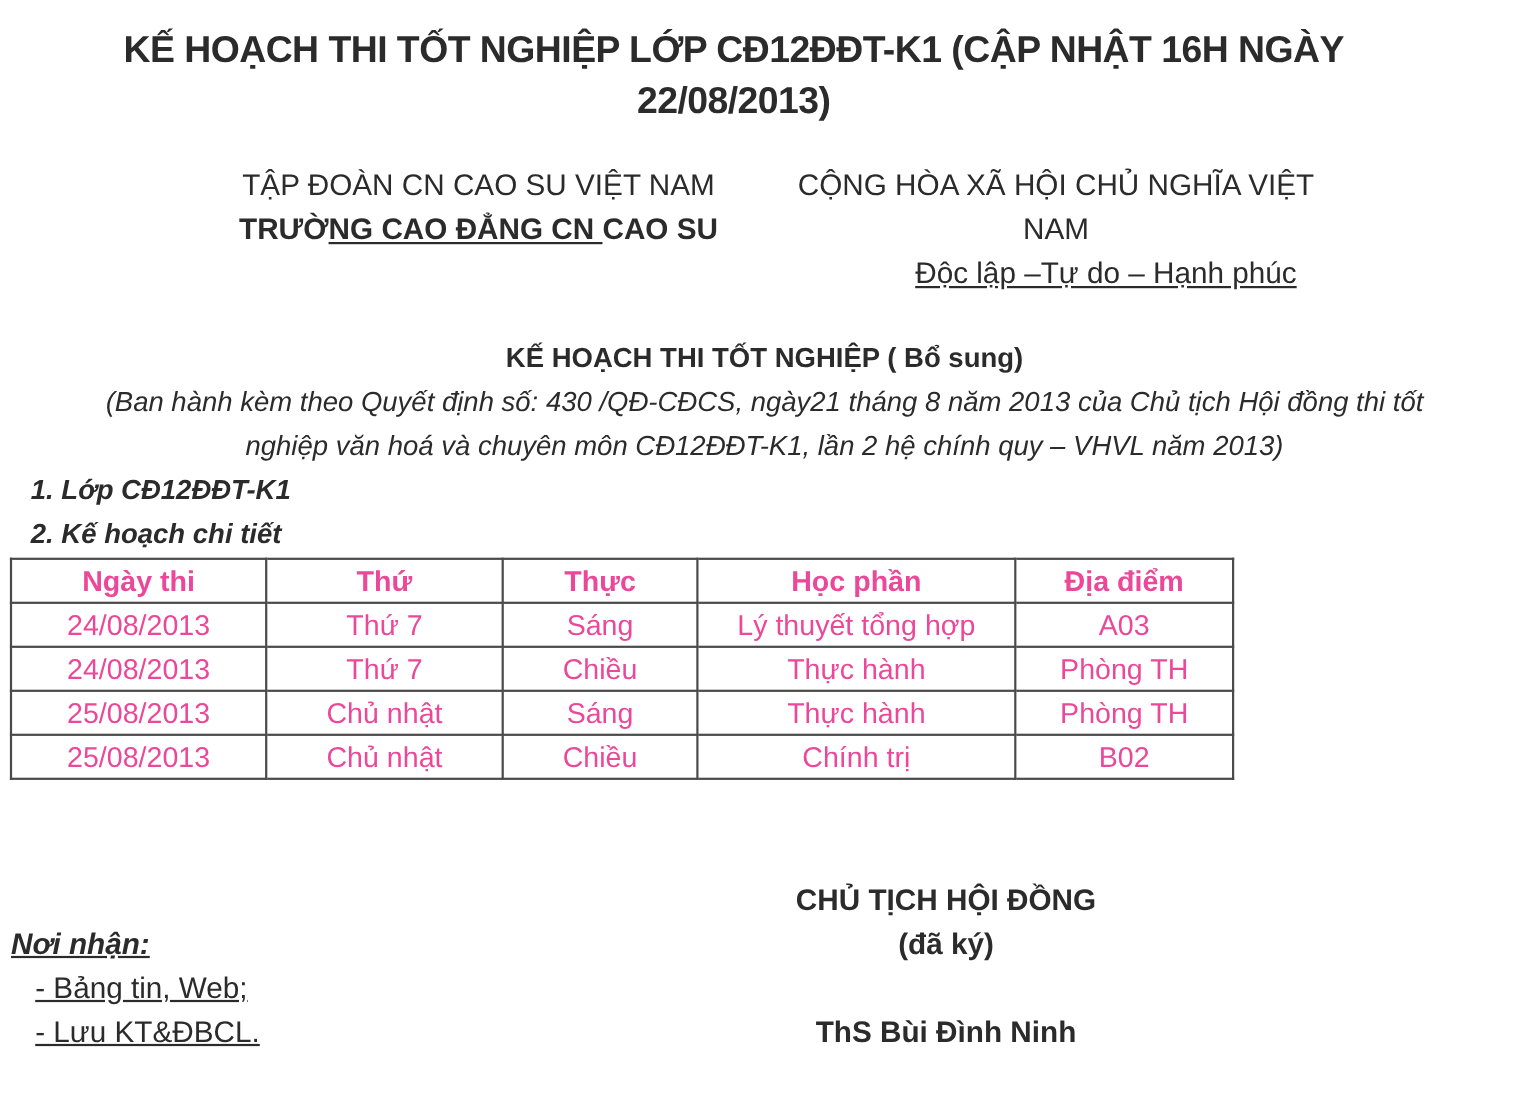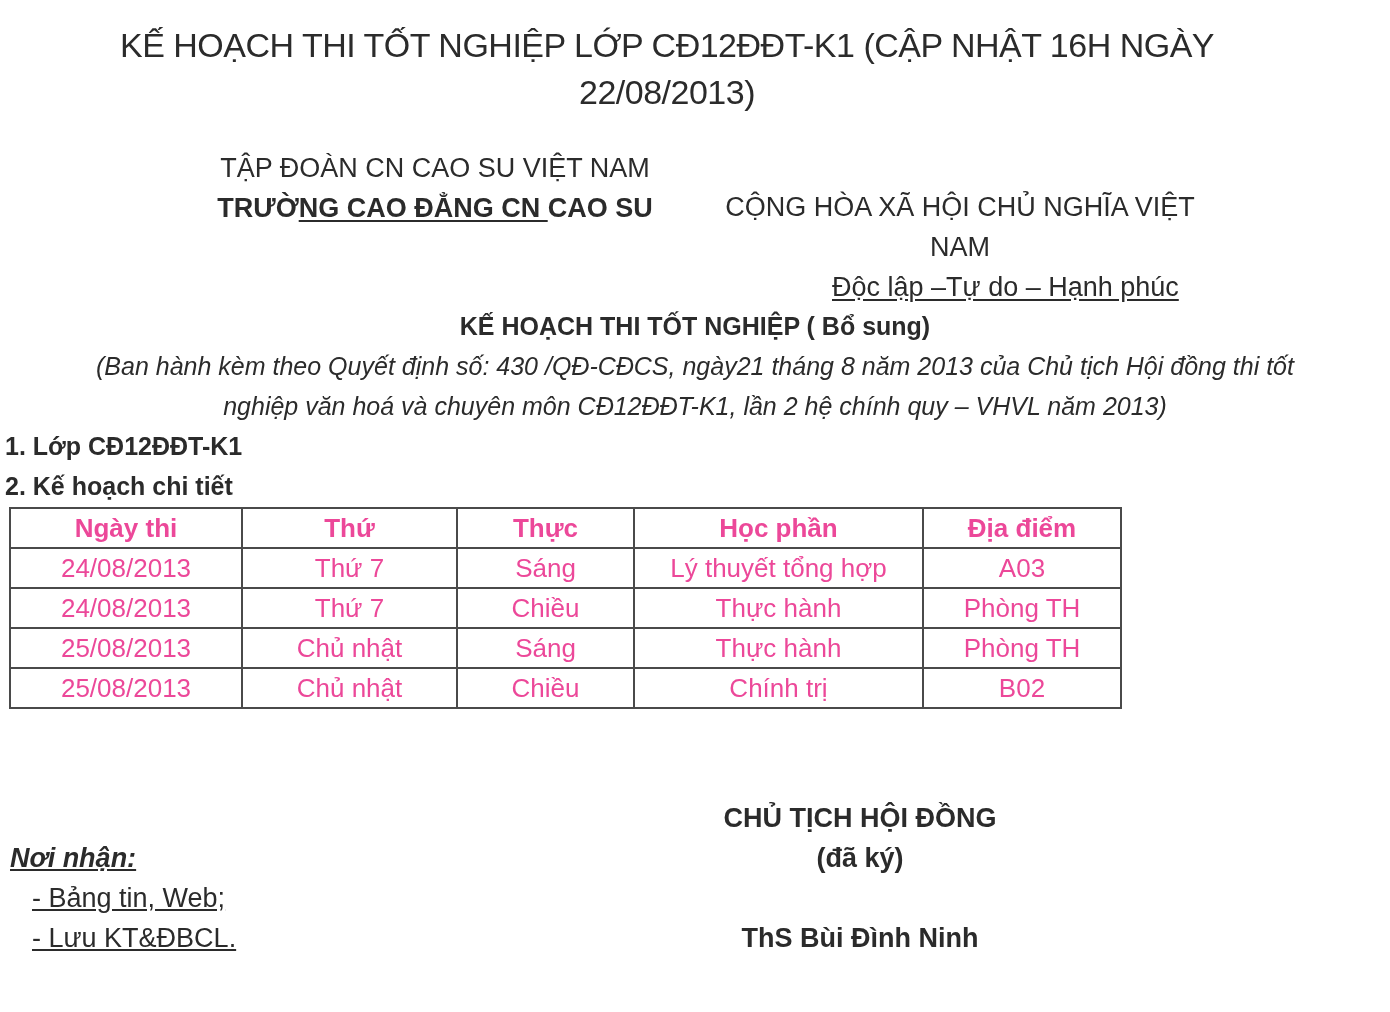--- a/index.html
+++ b/index.html
@@ -3,32 +3,32 @@
   <meta charset="utf-8">
   <style>
     html, body { margin: 0; padding: 0; background: #ffffff; }
     body {
       width: 1390px; height: 1012px; position: relative; overflow: hidden;
       font-family: "Liberation Sans", sans-serif; color: #2b2b2b;
     }
     .abs { position: absolute; }
     .title {
       left: 0; top: 22px; width: 1334px; text-align: center;
-      font-size: 34px; font-weight: normal; line-height: 47px; color: #2b2b2b;
+      font-size: 34px; font-weight: bold; line-height: 47px; color: #2b2b2b;
       letter-spacing: -0.5px;
     }
     .title .line { display: block; }
     .org-left { left: 180px; top: 148px; width: 510px; text-align: center; font-size: 27px; line-height: 40px; }
     .org-left .l2 { font-weight: bold; }
     .u { text-decoration: underline; text-underline-offset: 3px; }
-    .org-right { left: 700px; top: 148px; width: 520px; text-align: center; font-size: 27px; line-height: 40px; margin-top: 39px; }
+    .org-right { left: 700px; top: 148px; width: 520px; text-align: center; font-size: 27px; line-height: 40px; }
     .motto { display: inline-block; margin-left: 132px; }
     .plan-title { left: 0; top: 306px; width: 1390px; text-align: center; font-size: 25px; font-weight: bold; line-height: 40px; }
     .decree { left: 0; top: 346px; width: 1390px; text-align: center; font-size: 25px; font-style: italic; line-height: 40px; }
-    .sec { left: 5px; font-size: 25px; font-weight: bold; line-height: 40px; }
+    .sec { left: 28px; font-size: 25px; font-weight: bold; line-height: 40px; font-style: italic; }
     .sec1 { top: 426px; }
     .sec2 { top: 466px; }
     table.sched {
       position: absolute; left: 9px; top: 507px;
       border-collapse: collapse; font-size: 26px; color: #ec4899;
     }
     table.sched th, table.sched td {
       border: 2px solid #4a4a4a; text-align: center; height: 38px; padding: 0; line-height: 38px;
     }
     table.sched th { font-weight: bold; }

